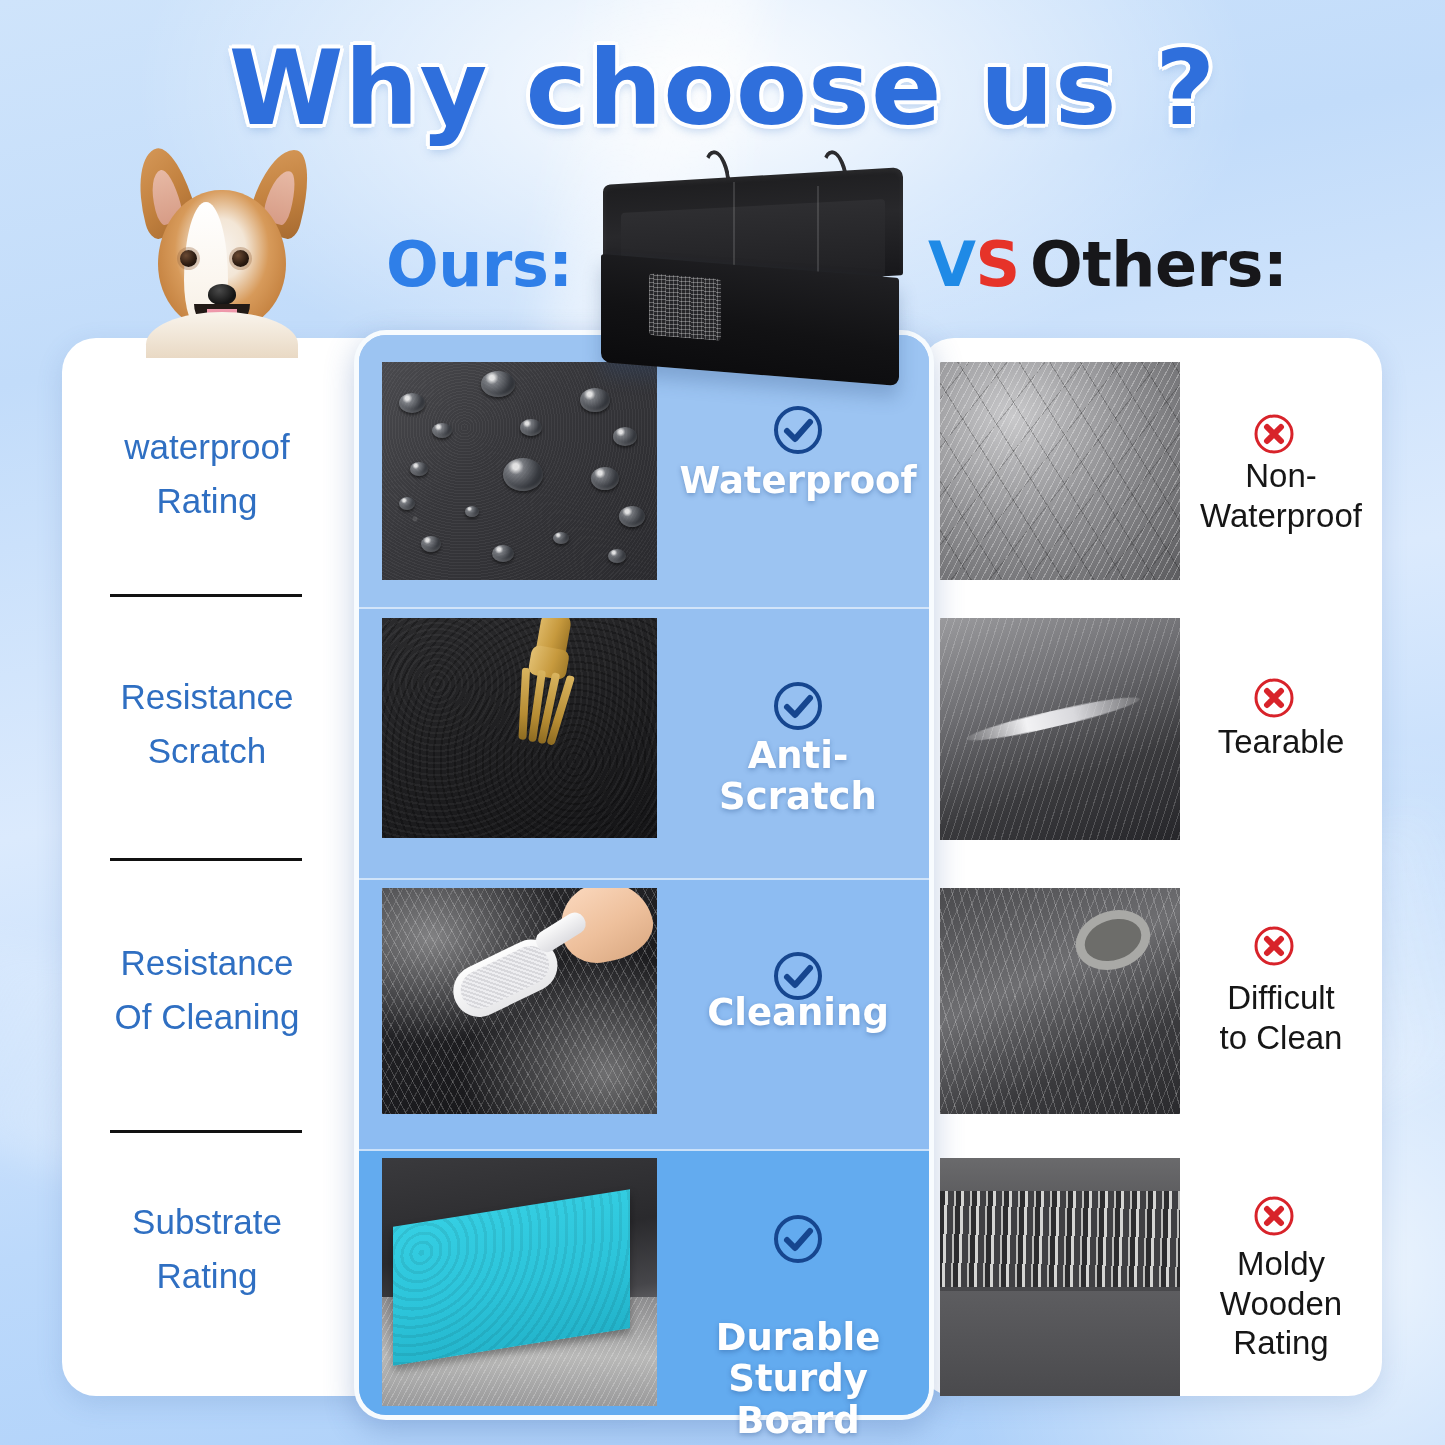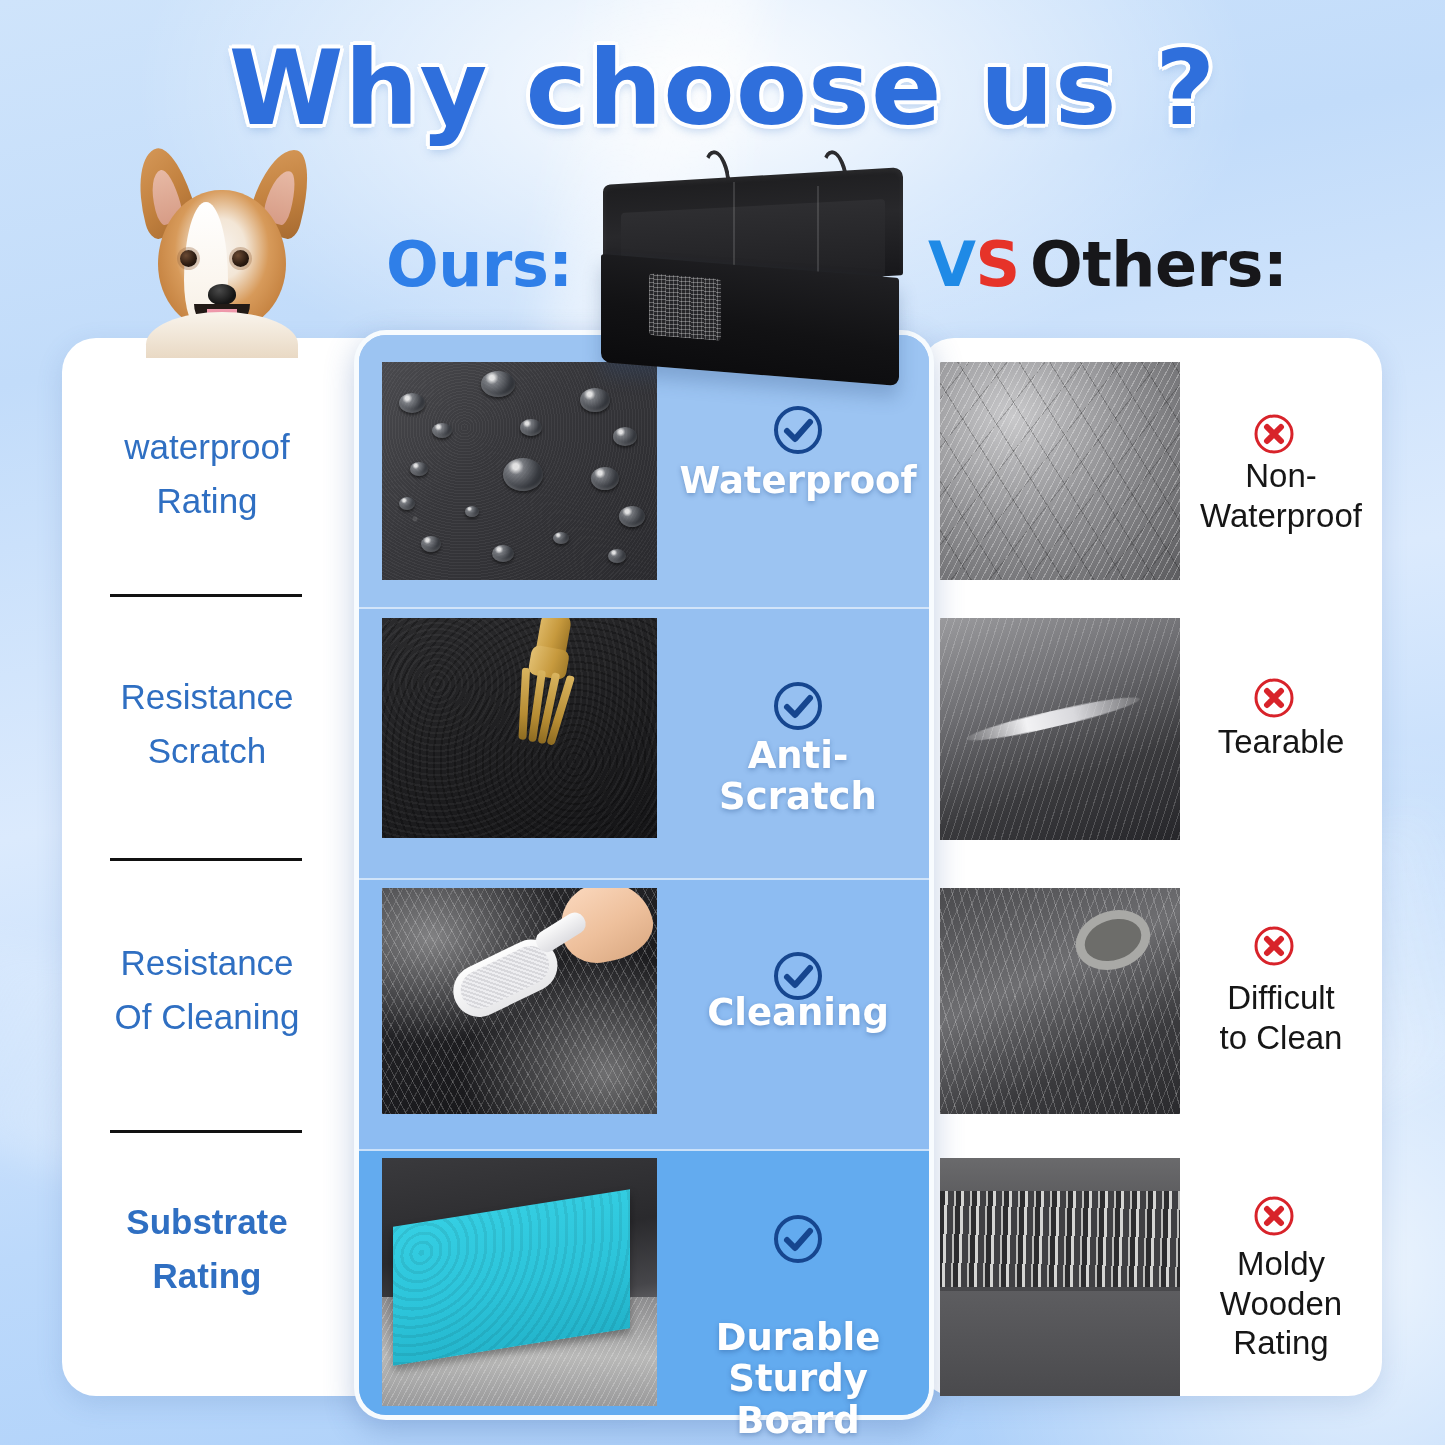--- a/index.html
+++ b/index.html
@@ -243,21 +243,21 @@
     text-align: center;
     color: #2f6fc2;
     font-size: 35px;
     line-height: 1.55;
     font-family: "Liberation Sans", sans-serif;
     z-index: 4;
   }
   .lab.l1 { top: 420px; }
   .lab.l2 { top: 670px; }
   .lab.l3 { top: 936px; }
-  .lab.l4 { top: 1195px; font-weight: bold; }
+  .lab.l4 { top: 1195px; }
 
   .lab-div {
     position: absolute;
     left: 110px;
     width: 192px;
     height: 3px;
     background: #111;
     z-index: 4;
   }
   .lab-div.d1 { top: 594px; }

